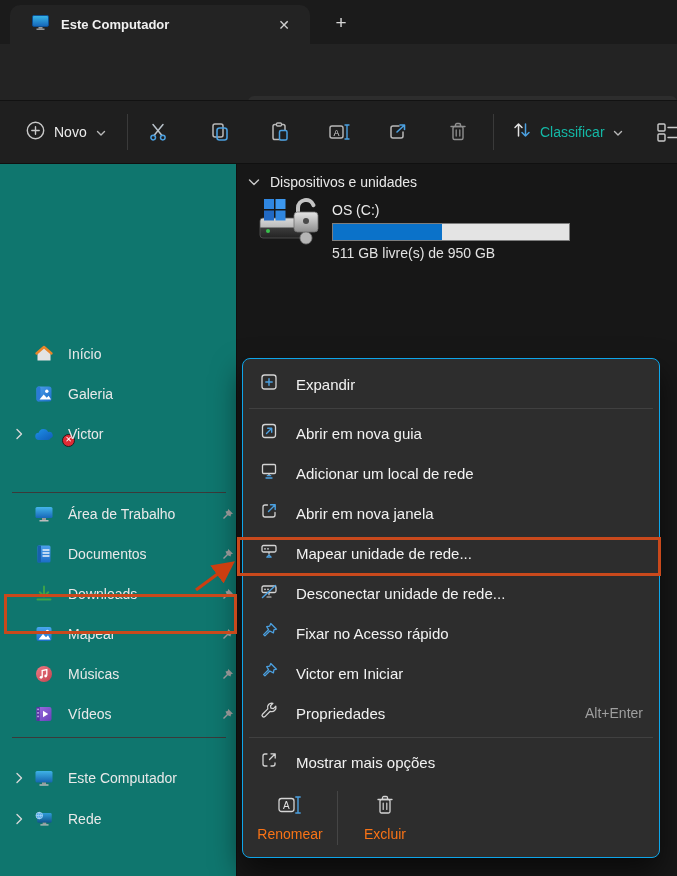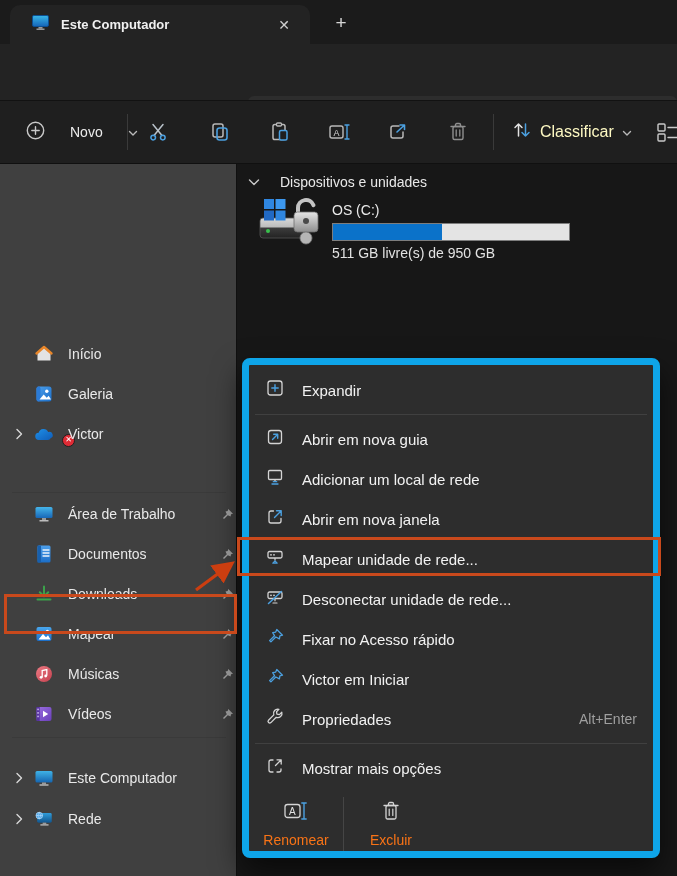--- a/index.html
+++ b/index.html
@@ -22,57 +22,57 @@
   .navbtn{position:absolute;top:54px;width:36px;height:36px;border-radius:5px;
           display:flex;align-items:center;justify-content:center;}
   .crumb{position:absolute;left:248px;top:52px;width:429px;height:40px;background:#2d2d2d;
          border-radius:6px;display:flex;align-items:center;padding-left:18px;}
   .crumb-label{color:#f0f0f0;font-size:14px;margin:0 20px 0 18px;}
 
   
   .toolbar{position:absolute;left:0;top:100px;width:677px;height:64px;background:#1f1f1f;
            border-top:1px solid #121212;border-bottom:1px solid #101010;}
   .tb-new{position:absolute;left:16px;top:112px;height:40px;display:flex;align-items:center;
-          gap:25px;padding:0 10px;border-radius:5px;text-align:center;}
+          gap:9px;padding:0 10px;border-radius:5px;text-align:center;}
   .tb-new-label{color:#ececec;font-size:14px;}
   .tb-sep{position:absolute;top:114px;width:1px;height:36px;background:#3a3a3a;}
   .tb-btn{position:absolute;top:112px;width:40px;height:40px;border-radius:5px;
           display:flex;align-items:center;justify-content:center;}
   .tb-sort{position:absolute;left:504px;top:112px;height:40px;display:flex;align-items:center;
            gap:8px;padding:0 8px;border-radius:5px;}
-  .tb-sort-label{color:#fef9c3;font-size:16px;}
+  .tb-sort-label{color:#14b8a6;font-size:14px;}
 
   
-  .sidebar{position:absolute;left:0;top:164px;width:237px;height:712px;background:#404040;
+  .sidebar{position:absolute;left:0;top:164px;width:237px;height:712px;background:#0f766e;
            border-right:1px solid #101010;}
   .content{position:absolute;left:237px;top:164px;width:440px;height:712px;background:#171717;}
 
   .side-row{position:absolute;left:0;width:237px;height:36px;display:flex;align-items:center;}
   .side-chevron{position:absolute;left:12px;width:14px;display:flex;justify-content:center;}
   .side-icon{position:absolute;left:34px;width:20px;height:20px;display:flex;align-items:center;justify-content:center;}
   .side-label{position:absolute;left:68px;color:#e9e9e9;font-size:14px;white-space:nowrap;}
   .side-pin{position:absolute;left:220px;width:14px;display:flex;justify-content:center;}
   .side-sep{position:absolute;left:12px;width:214px;height:1px;background:#3a3a3a;}
   .badge{position:absolute;left:28px;bottom:-3px;width:13px;height:13px;border-radius:50%;
          background:#df2b35;border:1.5px solid #1f1f1f;color:#fff;font-size:8px;line-height:10px;
          text-align:center;font-weight:700;}
 
   
-  .section-header{position:absolute;left:248px;top:173px;display:flex;align-items:center;gap:20px;justify-content:center;}
+  .section-header{position:absolute;left:248px;top:173px;display:flex;align-items:center;gap:10px;justify-content:center;}
   .section-title{color:#e8e8e8;font-size:14px;}
   .drive-icon{position:absolute;left:258px;top:196px;}
   .drive-name{position:absolute;left:332px;top:202px;color:#eaeaea;font-size:14px;}
   .drive-bar{position:absolute;left:332px;top:223px;width:238px;height:18px;background:#e4e4e4;
              border:1px solid #7d7d7d;}
   .drive-fill{height:100%;background:#0b72c9;}
   .drive-size{position:absolute;left:332px;top:245px;color:#e2e2e2;font-size:14px;}
 
   
   .menu{position:absolute;left:242px;top:358px;width:418px;height:500px;background:#2d2d2d;
-        border:7px solid #0ea5e9;border-radius:8px;box-shadow:0 14px 30px rgba(0,0,0,.6);
+        border:1px solid #0ea5e9;border-radius:8px;box-shadow:0 14px 30px rgba(0,0,0,.6);
         padding-top:5px;z-index:40;}
   .menu-item{height:40px;display:flex;align-items:center;gap:17px;padding:0 16px;border-radius:4px;}
   .menu-label{color:#f2f2f2;font-size:15px;white-space:nowrap;}
   .menu-shortcut{margin-left:auto;color:#9f9f9f;font-size:14px;}
   .menu-sep{height:1px;background:#404040;margin:4px 6px;}
   .menu-bottom{display:flex;align-items:stretch;padding:6px 4px 0 6px;height:66px;}
   .mb-btn{width:82px;display:flex;flex-direction:column;align-items:center;justify-content:center;
           gap:6px;border-radius:5px;}
   .mb-label{color:#f97316;font-size:14px;}
   .mb-sep{width:1px;background:#454545;margin:3px 6px;}

